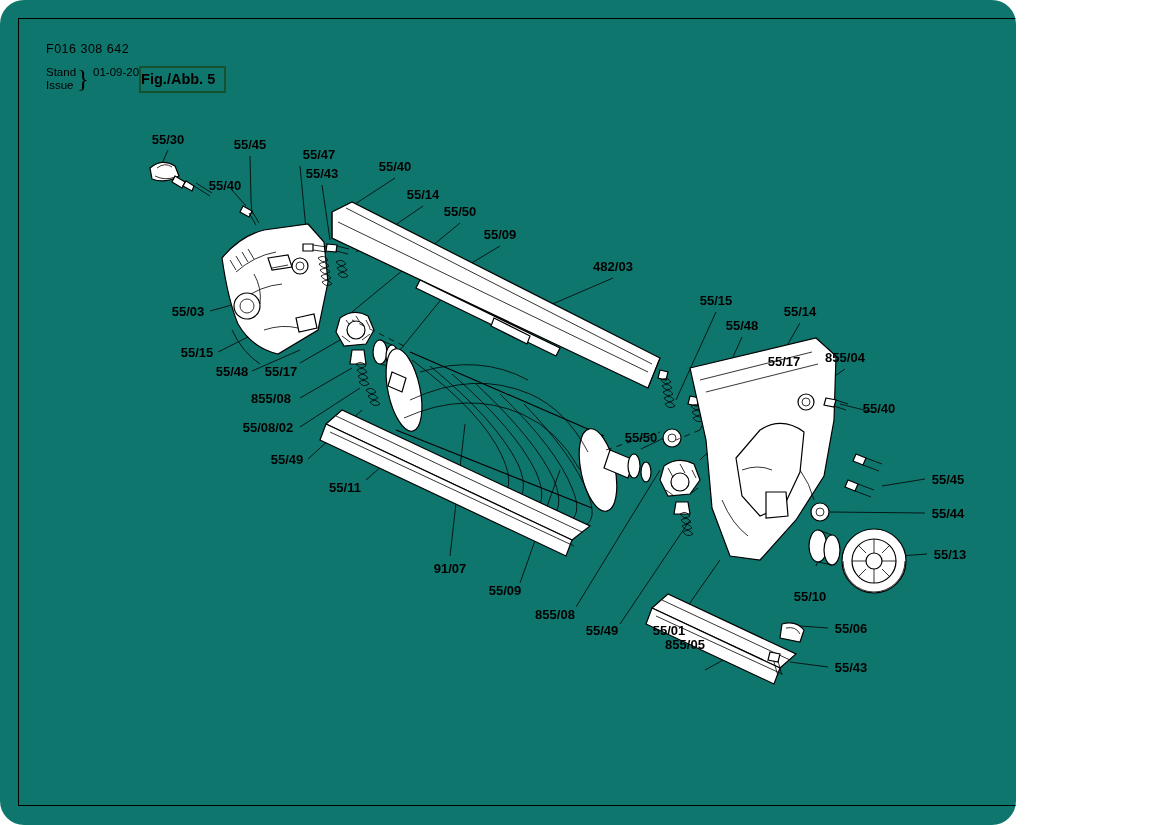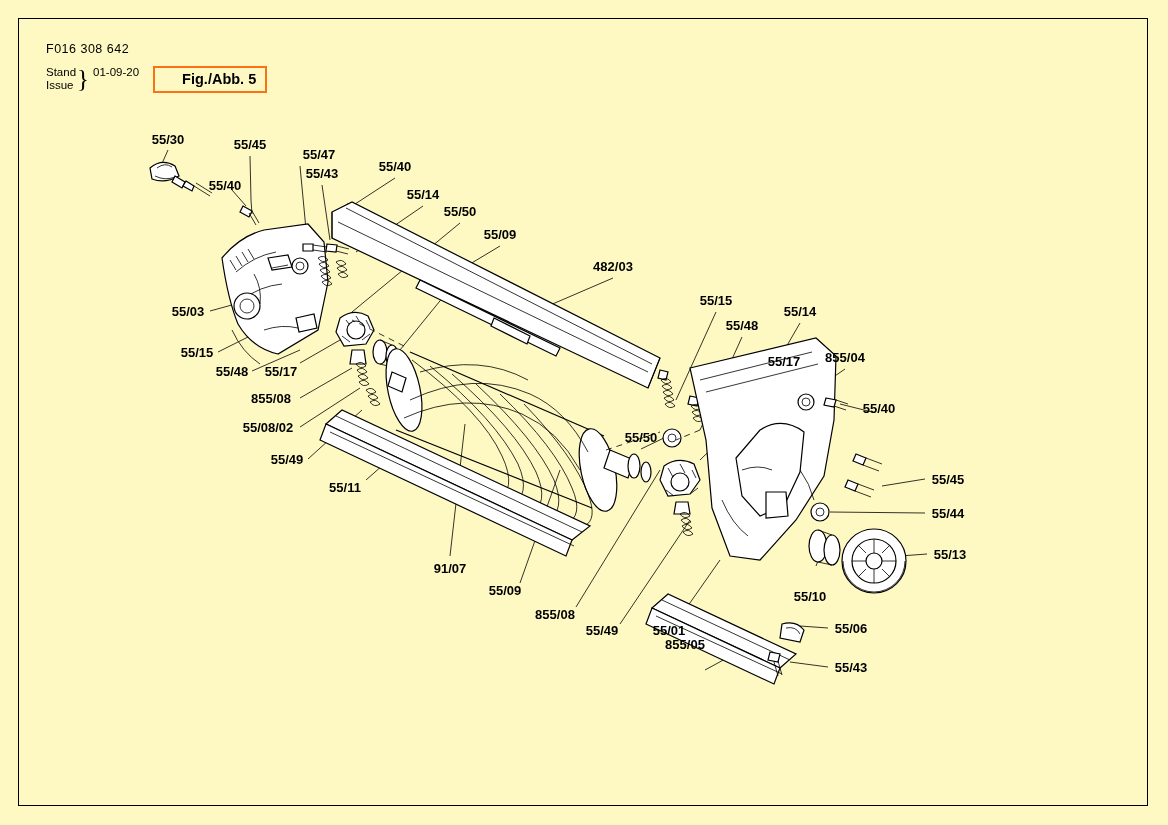--- a/index.html
+++ b/index.html
@@ -6,24 +6,25 @@
     margin: 0;
     padding: 0;
     background: #ffffff;
   }
   body {
     font-family: "Liberation Sans", sans-serif;
     color: #000000;
   }
   #page {
     position: relative;
-    width: 1168px;
+    width: 1016px;
     height: 825px;
-    background: #fef9c3;
+    background: #0f766e;
     overflow: hidden;
+    border-radius: 24px;
   }
   .border-frame {
     position: absolute;
     left: 18px;
     top: 18px;
     width: 1130px;
     height: 788px;
     border: 1px solid #000;
     box-sizing: border-box;
   }
@@ -49,25 +50,24 @@
     flex-direction: column;
   }
   .brace {
     font-size: 25px;
     line-height: 25px;
     margin: 0 4px 0 1px;
     font-family: "Liberation Serif", serif;
   }
   .date-text {
     font-size: 11.5px;
-    margin-right: 14px;
   }
   .fig-box {
-    border: 2px solid #f97316;
-    padding: 3px 9px 4px 27px;
+    border: 2px solid #14532d;
+    padding: 3px 9px 4px 0;
     font-size: 14.5px;
     font-weight: bold;
     white-space: nowrap;
   }
   #footer {
     position: absolute;
     left: 46px;
     top: 726px;
     font-size: 11.5px;
     line-height: 14px;

